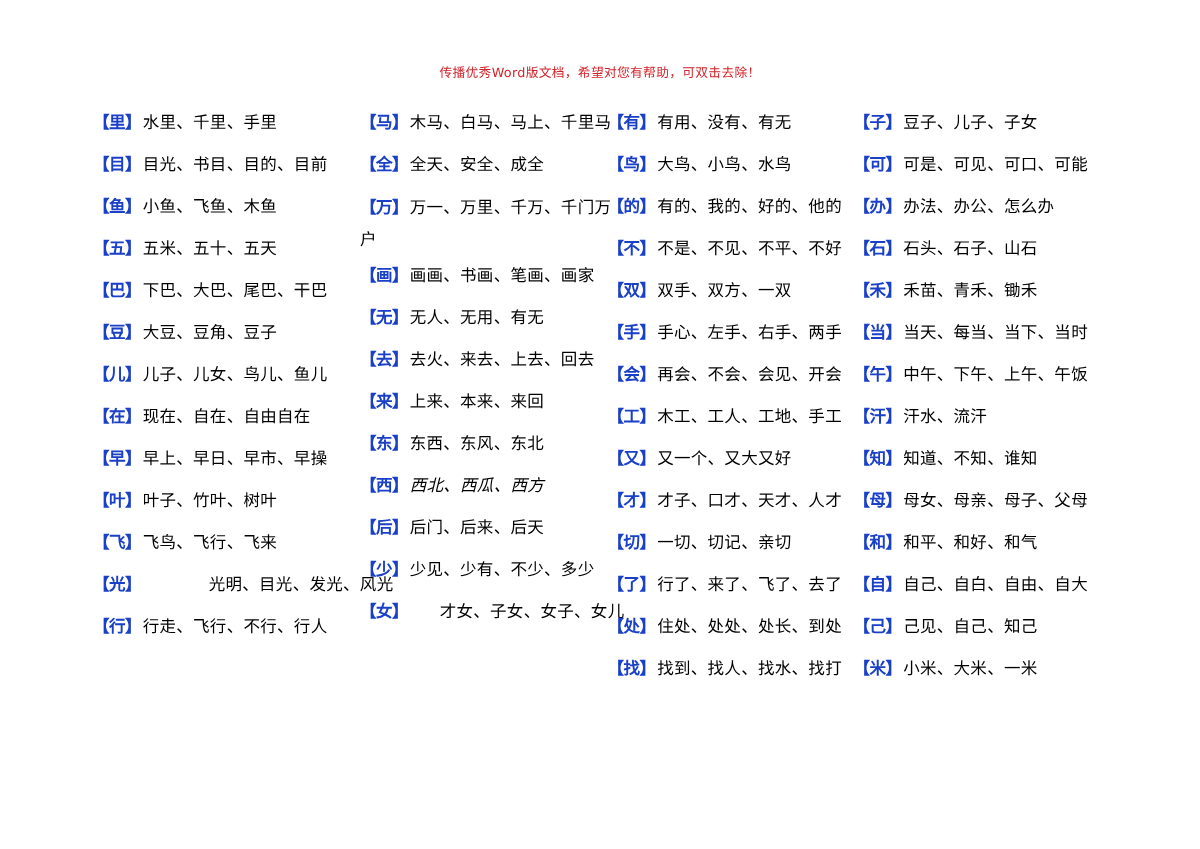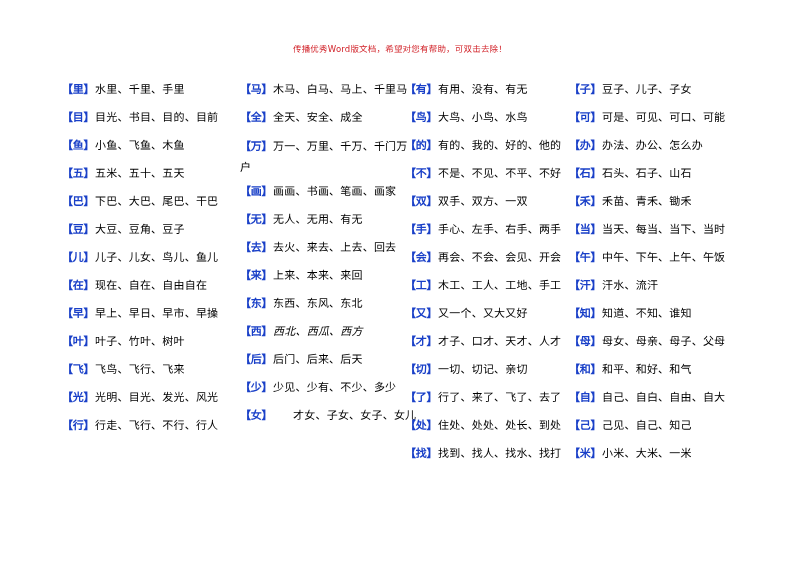--- a/index.html
+++ b/index.html
@@ -40,21 +40,21 @@
   
   .sheet {
     position: absolute;
     top: 72px;
     left: 0;
     width: 800px;
     height: 410px;
   }
   .col {
     position: absolute;
-    top: 8px;
+    top: 0;
   }
   .col-0 { left: 62px;  width: 180px; }
   .col-1 { left: 240px; width: 172px; }
   .col-2 { left: 405px; width: 170px; }
   .col-3 { left: 569px; width: 185px; }
 
   .entry {
     display: block;
     height: 28px;
     line-height: 20px;
@@ -93,21 +93,21 @@
       <div class="entry"><span class="headword" style="color: rgb(26, 64, 200);">【目】</span><span class="words" style="color: rgb(0, 0, 0);">目光、书目、目的、目前</span></div>
       <div class="entry"><span class="headword" style="color: rgb(26, 64, 200);">【鱼】</span><span class="words" style="color: rgb(0, 0, 0);">小鱼、飞鱼、木鱼</span></div>
       <div class="entry"><span class="headword" style="color: rgb(26, 64, 200);">【五】</span><span class="words" style="color: rgb(0, 0, 0);">五米、五十、五天</span></div>
       <div class="entry"><span class="headword" style="color: rgb(26, 64, 200);">【巴】</span><span class="words" style="color: rgb(0, 0, 0);">下巴、大巴、尾巴、干巴</span></div>
       <div class="entry"><span class="headword" style="color: rgb(26, 64, 200);">【豆】</span><span class="words" style="color: rgb(0, 0, 0);">大豆、豆角、豆子</span></div>
       <div class="entry"><span class="headword" style="color: rgb(26, 64, 200);">【儿】</span><span class="words" style="color: rgb(0, 0, 0);">儿子、儿女、鸟儿、鱼儿</span></div>
       <div class="entry"><span class="headword" style="color: rgb(26, 64, 200);">【在】</span><span class="words" style="color: rgb(0, 0, 0);">现在、自在、自由自在</span></div>
       <div class="entry"><span class="headword" style="color: rgb(26, 64, 200);">【早】</span><span class="words" style="color: rgb(0, 0, 0);">早上、早日、早市、早操</span></div>
       <div class="entry"><span class="headword" style="color: rgb(26, 64, 200);">【叶】</span><span class="words" style="color: rgb(0, 0, 0);">叶子、竹叶、树叶</span></div>
       <div class="entry"><span class="headword" style="color: rgb(26, 64, 200);">【飞】</span><span class="words" style="color: rgb(0, 0, 0);">飞鸟、飞行、飞来</span></div>
-      <div class="entry"><span class="headword" style="color: rgb(26, 64, 200);">【光】</span><span class="words" style="color: rgb(0, 0, 0);">光明、目光、发光、风光</span></div>
+      <div class="entry"><span class="headword" style="color: rgb(26, 64, 200);">【光】</span><span class="words" style="color: rgb(0, 0, 0); margin-left: 44px;">光明、目光、发光、风光</span></div>
       <div class="entry"><span class="headword" style="color: rgb(26, 64, 200);">【行】</span><span class="words" style="color: rgb(0, 0, 0);">行走、飞行、不行、行人</span></div>
     </div>
   <div class="col col-1">
       <div class="entry"><span class="headword" style="color: rgb(26, 64, 200);">【马】</span><span class="words" style="color: rgb(0, 0, 0);">木马、白马、马上、千里马</span></div>
       <div class="entry"><span class="headword" style="color: rgb(26, 64, 200);">【全】</span><span class="words" style="color: rgb(0, 0, 0);">全天、安全、成全</span></div>
       <div class="entry wrap"><span class="headword" style="color: rgb(26, 64, 200);">【万】</span><span class="words" style="color: rgb(0, 0, 0);">万一、万里、千万、千门万户</span></div>
       <div class="entry"><span class="headword" style="color: rgb(26, 64, 200);">【画】</span><span class="words" style="color: rgb(0, 0, 0);">画画、书画、笔画、画家</span></div>
       <div class="entry"><span class="headword" style="color: rgb(26, 64, 200);">【无】</span><span class="words" style="color: rgb(0, 0, 0);">无人、无用、有无</span></div>
       <div class="entry"><span class="headword" style="color: rgb(26, 64, 200);">【去】</span><span class="words" style="color: rgb(0, 0, 0);">去火、来去、上去、回去</span></div>
       <div class="entry"><span class="headword" style="color: rgb(26, 64, 200);">【来】</span><span class="words" style="color: rgb(0, 0, 0);">上来、本来、来回</span></div>

